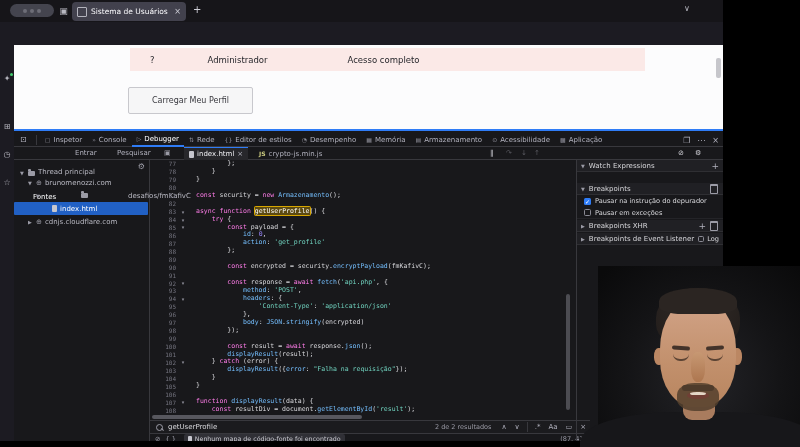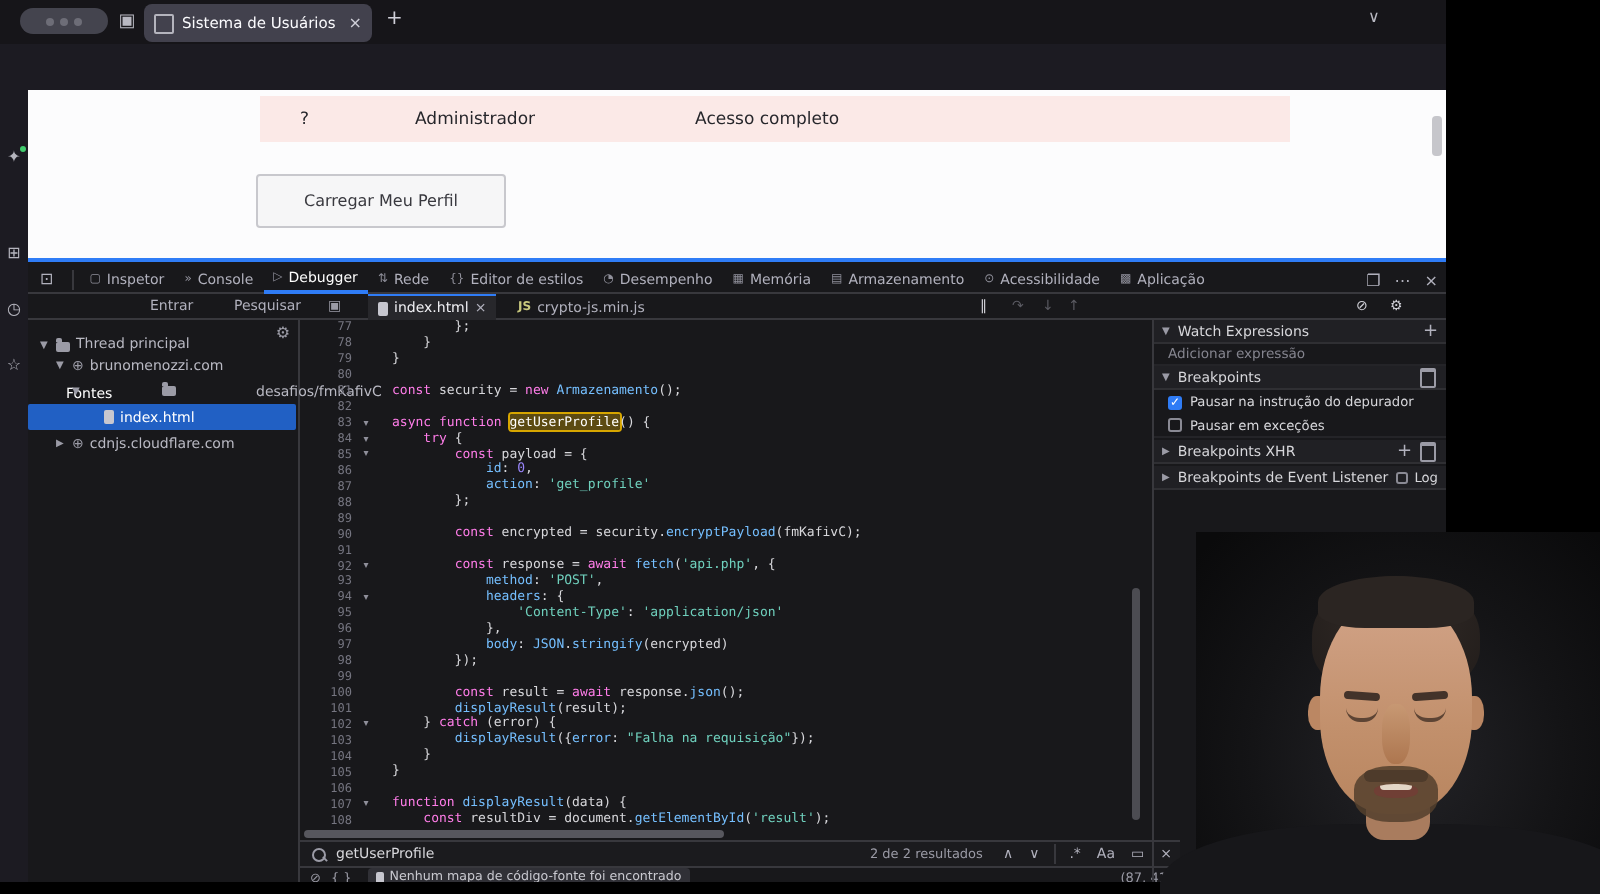--- a/index.html
+++ b/index.html
@@ -497,23 +497,20 @@
       </span>
       <span id="cursorpos">(87, 41)</span>
     </div>
 
     <div class="abs" id="rpanel">
       <div class="rhead" style="top:0">
         <span class="car">▼</span>
         <span class="tl">Watch Expressions</span>
         <span class="plus">+</span>
       </div>
-      <div class="rrow" style="top:12px;height:11px">
-        <span class="rph">Adicionar expressão</span>
-      </div>
       <div class="rhead" style="top:23px">
         <span class="car">▼</span>
         <span class="tl">Breakpoints</span>
         <span class="trash"></span>
       </div>
       <div class="rrow" style="top:35px;height:12px;border-bottom:none">
         <span class="cb on">✓</span>
         <span class="rtxt">Pausar na instrução do depurador</span>
       </div>
       <div class="rrow" style="top:47px;height:12px">

